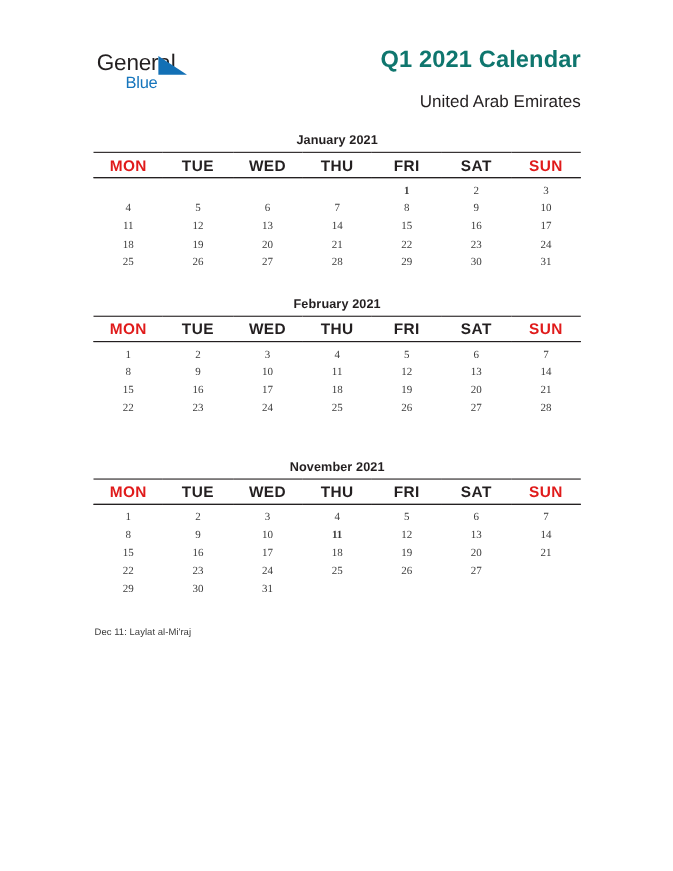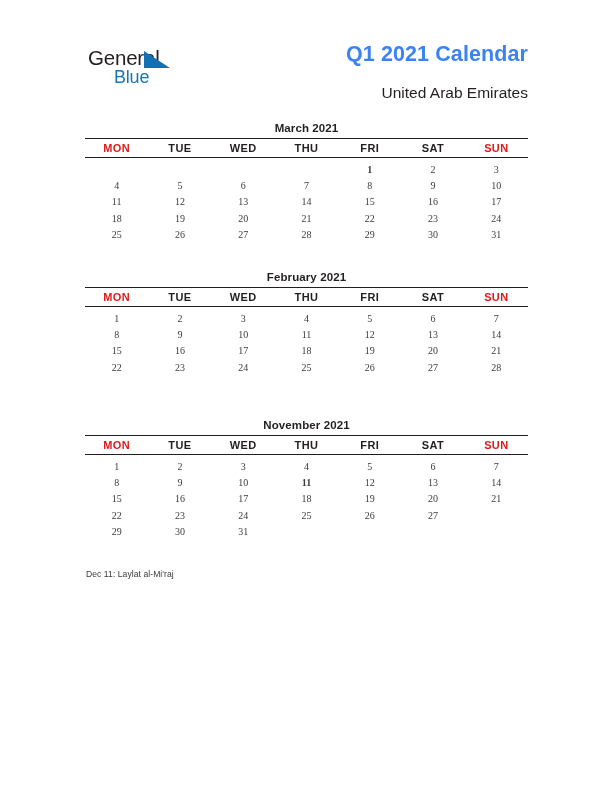--- a/index.html
+++ b/index.html
@@ -47,21 +47,21 @@
     font-size: 20.5px;
     letter-spacing: -0.2px;
     color: #231f20;
     font-family: "Liberation Sans", sans-serif;
     line-height: 1;
   }
   .logo-blue {
     position: absolute;
     left: 26px;
     top: 20px;
-    font-size: 18px;
+    font-size: 15px;
     letter-spacing: -0.2px;
     color: #1675bc;
     font-family: "Liberation Sans", sans-serif;
     line-height: 1;
   }
   .logo-tri {
     position: absolute;
     left: 56px;
     top: 3px;
     width: 0;
@@ -73,21 +73,21 @@
 
   .title-block {
     position: absolute;
     right: 84px;
     top: 0;
     text-align: right;
   }
   .main-title {
     font-size: 21.5px;
     font-weight: bold;
-    color: #3b82f6;
+    color: #0f766e;
     letter-spacing: 0.1px;
     line-height: 1.18;
     white-space: nowrap;
   }
   .sub-title {
     font-size: 15.5px;
     font-weight: normal;
     color: #231f20;
     line-height: 1.5;
     margin-top: 14px;
@@ -112,21 +112,21 @@
     letter-spacing: 0.1px;
     padding-bottom: 4px;
   }
 
   table.cal {
     width: 443px;
     border-collapse: collapse;
     table-layout: fixed;
   }
   table.cal th {
-    font-size: 11px;
+    font-size: 14px;
     font-weight: bold;
     letter-spacing: 0.4px;
     padding: 3px 0 3px 0;
     text-align: center;
     border-top: 1.1px solid #231f20;
     border-bottom: 1.1px solid #231f20;
     color: #231f20;
   }
   table.cal th.weekend-head { color: #e01b1b; }
 
@@ -173,21 +173,21 @@
     </div>
 
     <div class="title-block">
       <div class="main-title">Q1 2021 Calendar</div>
       <div class="sub-title">United Arab Emirates</div>
     </div>
 
   </div>
 
   <div class="month-block" id="month-0">
-    <div class="month-title">March 2021</div>
+    <div class="month-title">January 2021</div>
     <table class="cal">
       <thead>
           <tr>
             <th class="weekend-head">MON</th>
             <th>TUE</th>
             <th>WED</th>
             <th>THU</th>
             <th>FRI</th>
             <th>SAT</th>
             <th class="weekend-head">SUN</th>

